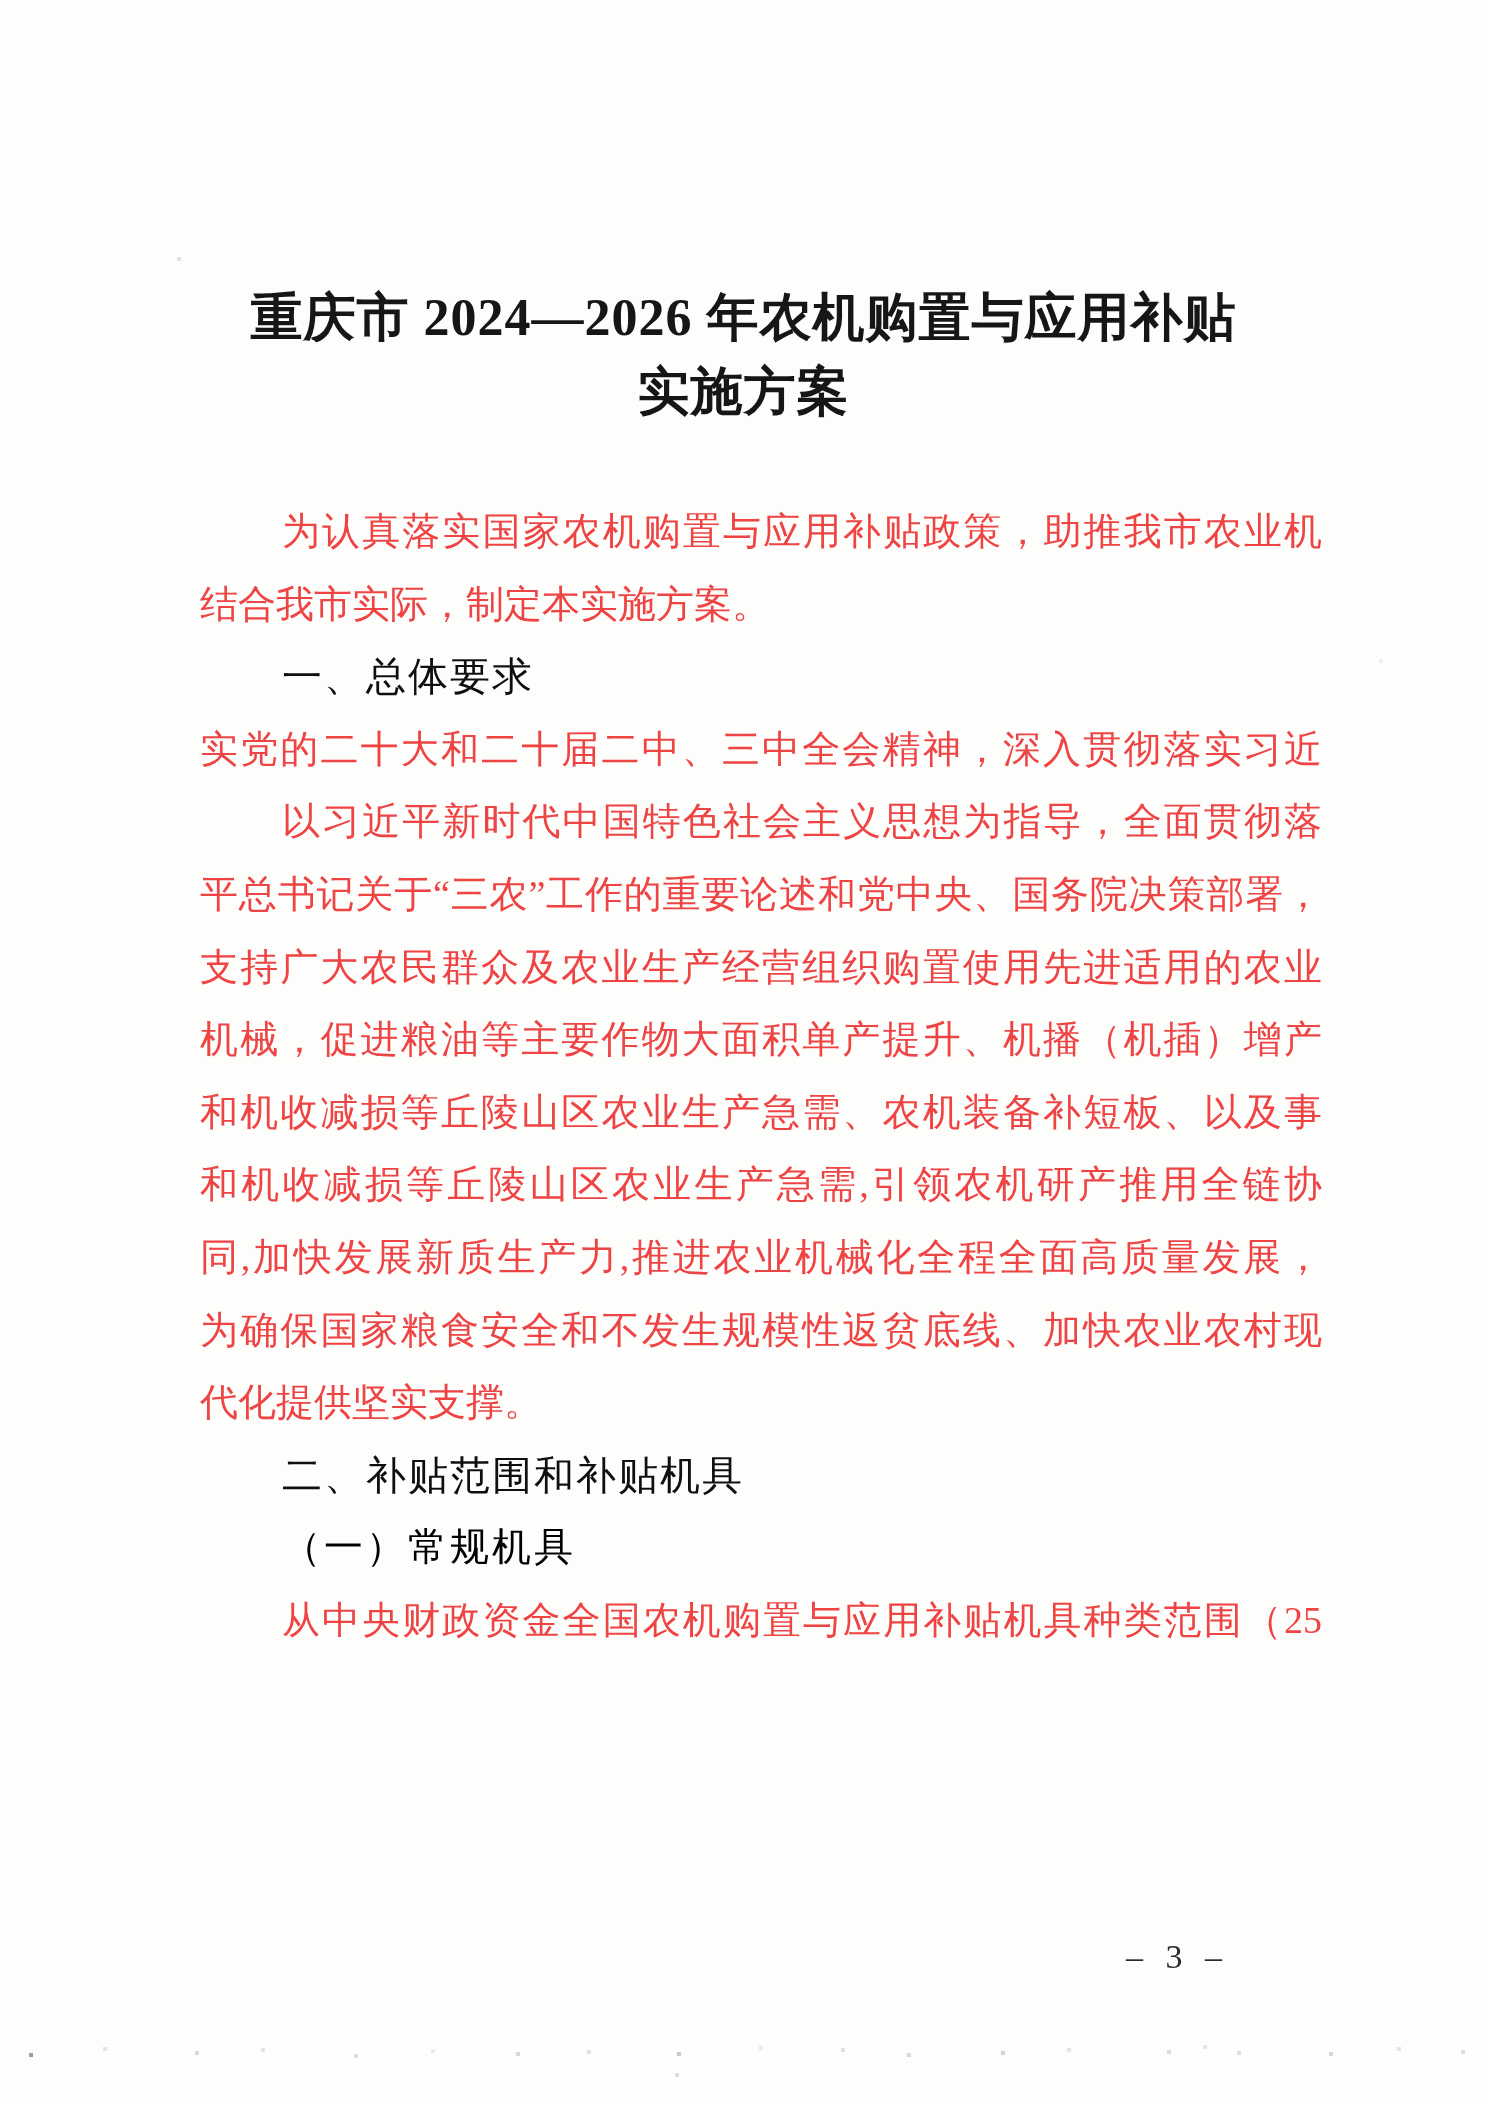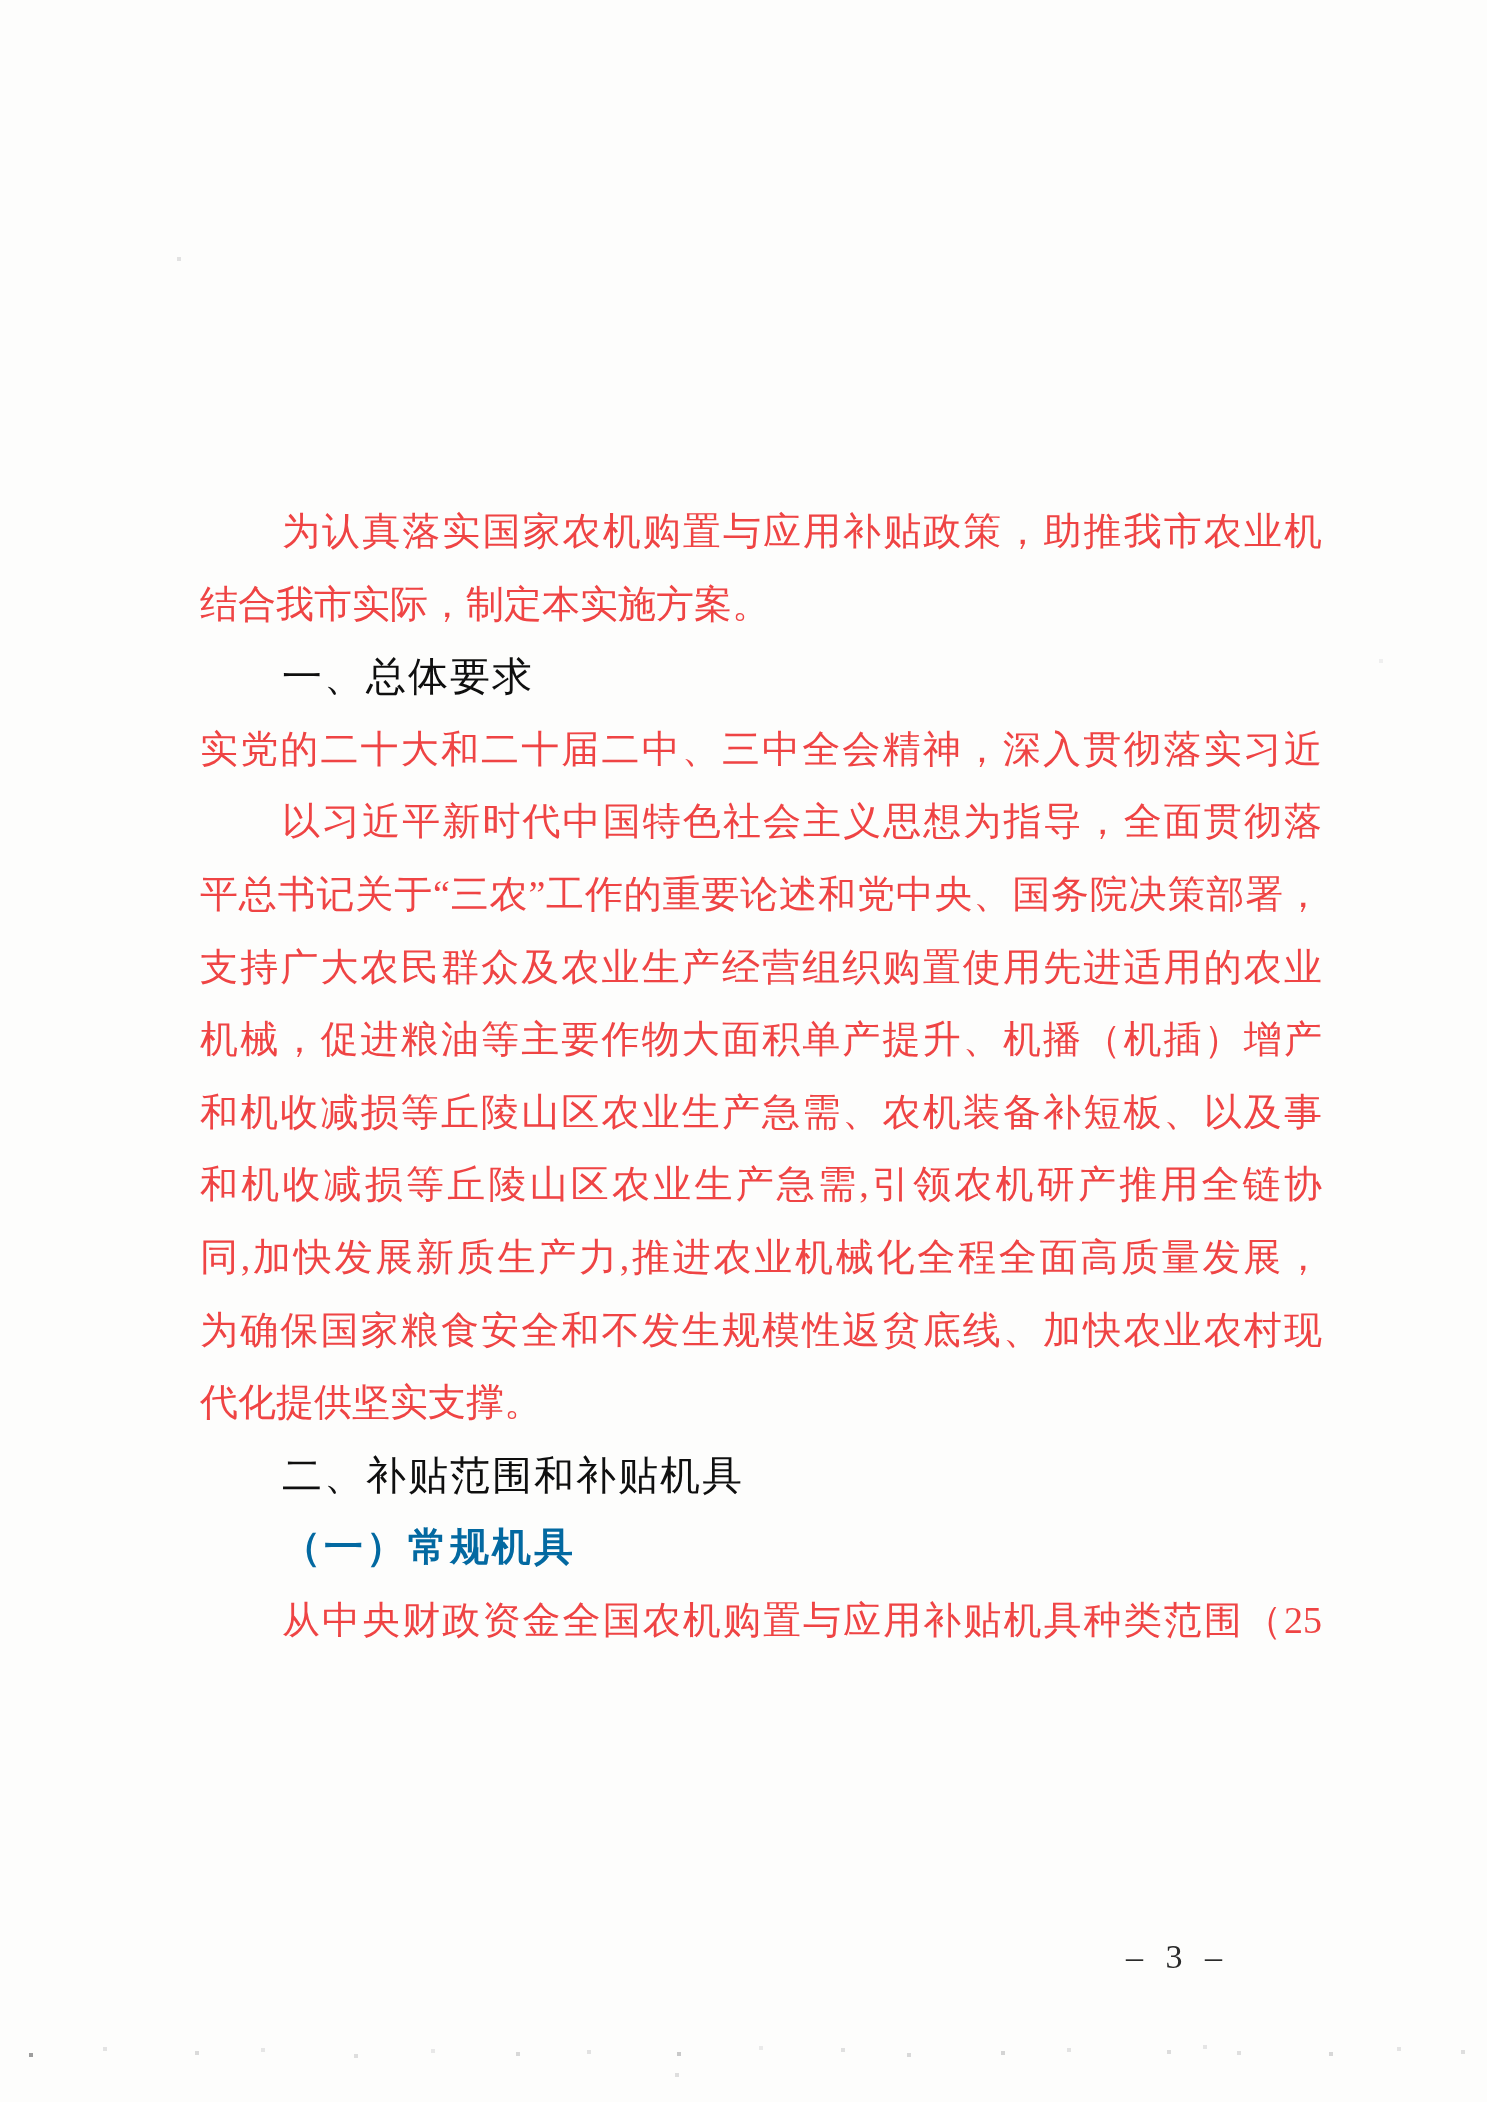--- a/index.html
+++ b/index.html
@@ -53,23 +53,23 @@
   }
   .line.heading {
     font-family: "Liberation Sans", "DejaVu Sans", sans-serif;
     font-weight: normal;
     font-size: 40px;
     color: #0f0f0f;
     letter-spacing: 2px;
   }
   .line.subheading {
     font-family: "Liberation Serif", "DejaVu Serif", serif;
-    font-weight: 700;
+    font-weight: 400;
     font-size: 39px;
-    color: #0369a1;
+    color: #000000;
     letter-spacing: 3px;
   }
   .page-number {
     position: absolute;
     left: 1126px;
     top: 1938px;
     font-size: 34px;
     letter-spacing: 7px;
     color: #2a2a2a;
     font-family: "Liberation Serif", "DejaVu Serif", serif;
@@ -106,20 +106,24 @@
       1462px 2051px 0 1px #dedede,
       178px 258px 0 1px #e2e2e2,
       1380px 660px 0 1px #efefef;
   }
 </style>
 </head>
 <body>
 
 <div class="page" style="background: rgb(253, 253, 252); color: rgb(29, 29, 29);">
 
+  <div class="doc-title">
+    <div class="title-line">重庆市 2024—2026 年农机购置与应用补贴</div>
+    <div class="title-line">实施方案</div>
+  </div>
 
   <div class="body-lines">
       <div class="line body indent fill">为认真落实国家农机购置与应用补贴政策，助推我市农业机</div>
       <div class="line body">结合我市实际，制定本实施方案。</div>
       <div class="line heading indent">一、总体要求</div>
       <div class="line body fill">实党的二十大和二十届二中、三中全会精神，深入贯彻落实习近</div>
       <div class="line body indent fill">以习近平新时代中国特色社会主义思想为指导，全面贯彻落</div>
       <div class="line body fill">平总书记关于“三农”工作的重要论述和党中央、国务院决策部署，</div>
       <div class="line body fill">支持广大农民群众及农业生产经营组织购置使用先进适用的农业</div>
       <div class="line body fill">机械，促进粮油等主要作物大面积单产提升、机播（机插）增产</div>

